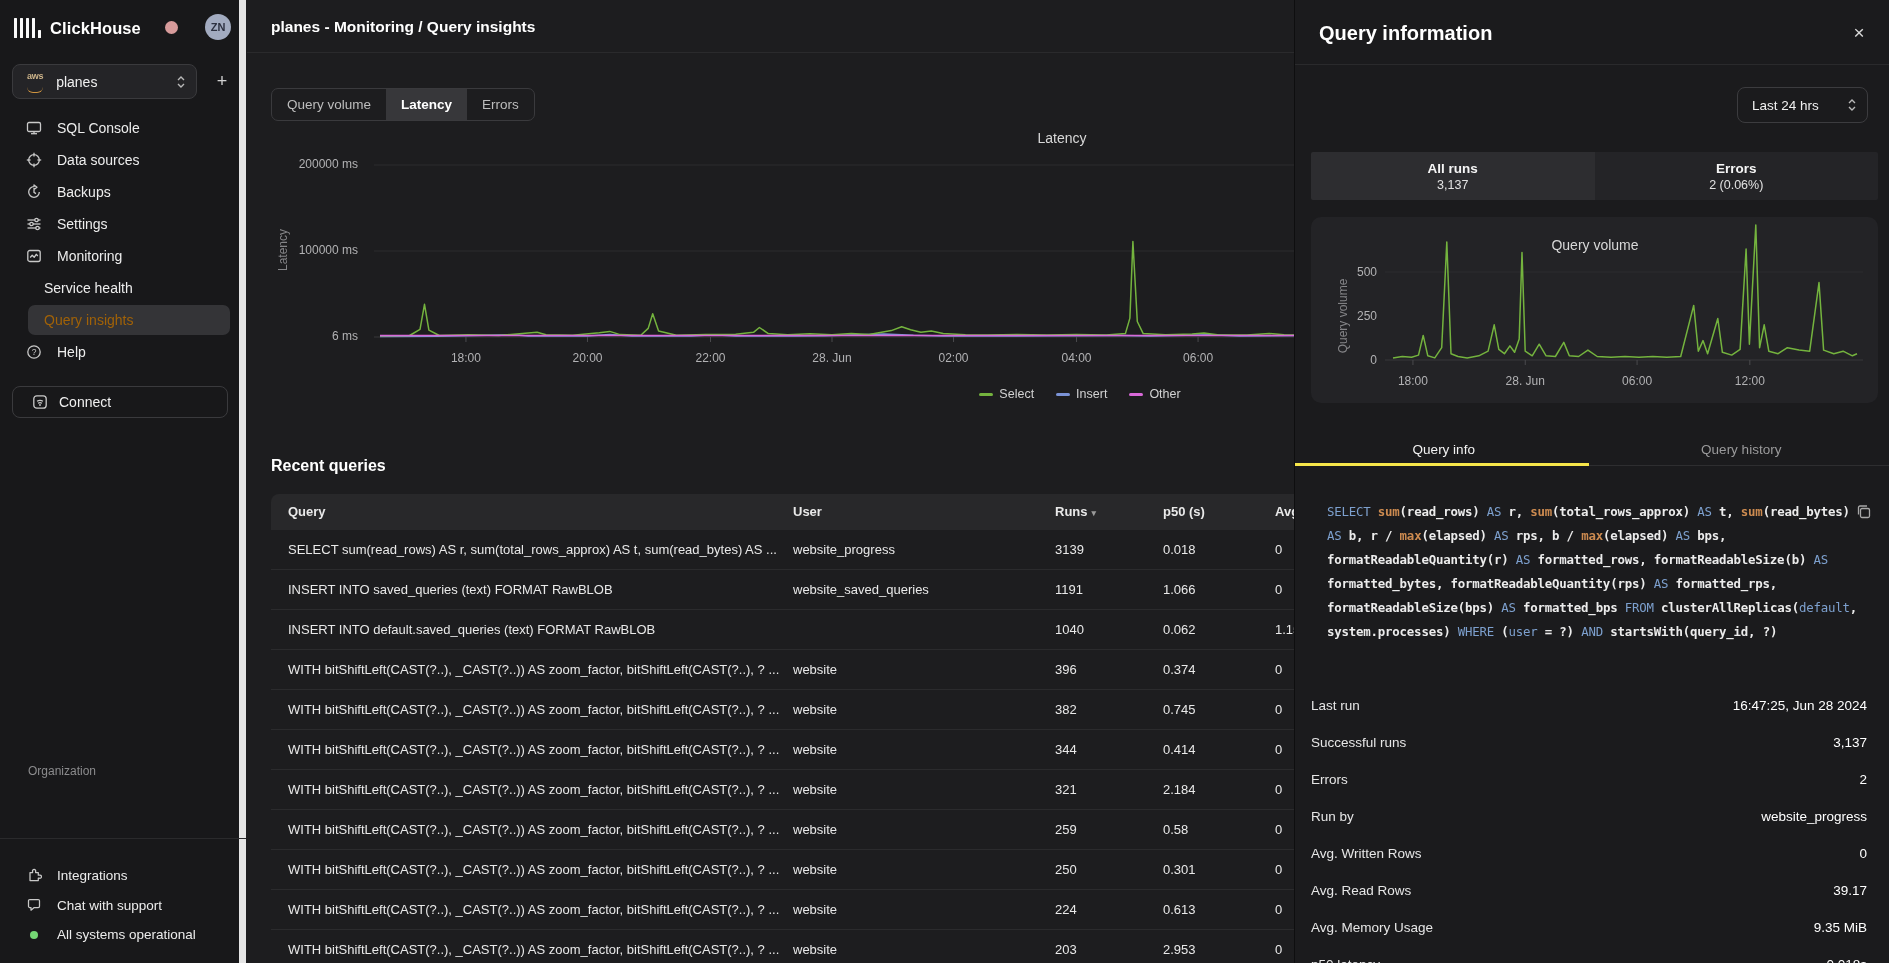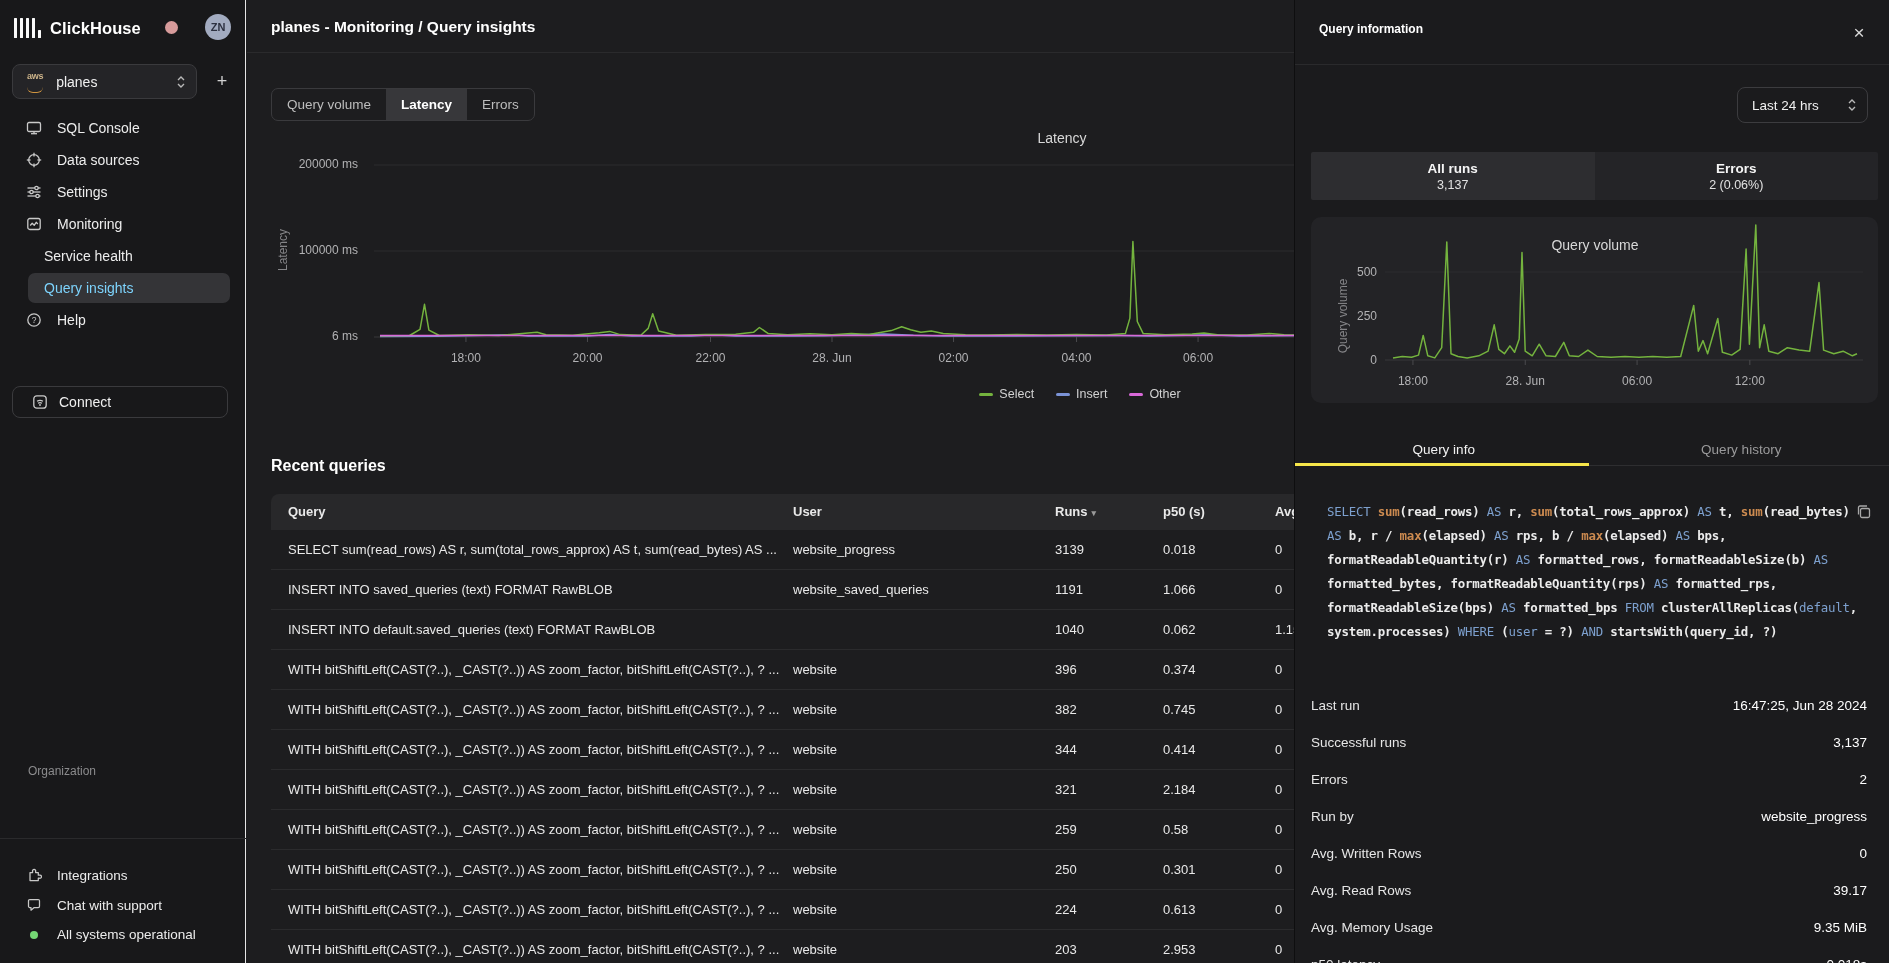--- a/index.html
+++ b/index.html
@@ -1,21 +1,21 @@
 <!DOCTYPE html>
 <html><head>
 <meta charset="utf-8">
 <style>
   * { margin:0; padding:0; box-sizing:border-box; }
   html,body { width:1889px; height:963px; background:#151517; }
   body { font-family:"Liberation Sans", sans-serif; color:#e8e8e8; overflow:hidden; position:relative; }
   #app { position:absolute; inset:0; background:#1d1d1f; }
 
   
-  .sidebar { position:absolute; left:0; top:0; width:246px; height:963px; background:#18181a; border-right:1px solid #e5e5e5; z-index:5; }
+  .sidebar { position:absolute; left:0; top:0; width:246px; height:963px; background:#18181a; border-right:7px solid #e5e5e5; z-index:5; }
   .brandrow { position:absolute; left:14px; top:14px; height:28px; display:flex; align-items:center; }
   .logo { display:flex; align-items:flex-end; height:20px; margin-right:9px; }
   .logo b { display:block; width:3px; height:20px; background:#fafafa; margin-right:3px; border-radius:0.5px; }
   .logo b.short { height:8px; margin-right:0; }
   .brand { font-size:16.5px; font-weight:700; color:#fff; letter-spacing:0.1px; }
   .notif-dot { position:absolute; left:165px; top:21px; width:13px; height:13px; border-radius:50%; background:#d79b9b; }
   .avatar { position:absolute; left:205px; top:14px; width:26px; height:26px; border-radius:50%; background:#a2abc0; color:#2d3140; font-size:11px; font-weight:700; display:flex; align-items:center; justify-content:center; }
 
   .wsrow { position:absolute; left:0; top:64px; width:246px; height:36px; }
   .ws-select { position:absolute; left:12px; top:0; width:185px; height:35px; background:#242427; border:1px solid #3a3a3d; border-radius:8px; display:flex; align-items:center; padding:0 10px 0 14px; cursor:pointer; }
@@ -23,21 +23,21 @@
   .ws-name { font-size:14px; color:#f0f0f0; flex:1; }
   .ws-chevrons { width:10px; height:14px; }
   .add-btn { position:absolute; left:209px; top:4px; width:26px; height:26px; color:#d2d2d2; font-size:18px; display:flex; align-items:center; justify-content:center; cursor:pointer; }
 
   .nav { position:absolute; left:0; top:112px; width:246px; }
   .nav-item { position:relative; height:32px; display:flex; align-items:center; cursor:pointer; }
   .nav-item .ico { position:absolute; left:25px; width:17px; height:17px; display:flex; align-items:center; justify-content:center; }
   .nav-item .lbl { position:absolute; left:57px; font-size:14px; color:#ededed; }
   .nav-item.sub .lbl { left:44px;text-align:right; }
   .nav-item.active .hl { position:absolute; left:28px; right:16px; top:1px; bottom:1px; background:#343437; border-radius:7px; }
-  .nav-item.active .lbl { color:#7dd3fc; }
+  .nav-item.active .lbl { color:#a16207; }
 
   .connect-btn { position:absolute; left:12px; top:386px; width:216px; height:32px; border:1px solid #3a3a3d; border-radius:8px; display:flex; align-items:center; cursor:pointer; }
   .connect-btn .ico { position:absolute; left:19px; width:17px; height:17px; }
   .connect-btn .lbl { position:absolute; left:46px; font-size:14px; color:#f0f0f0; }
 
   .org-label { position:absolute; left:28px; top:764px; font-size:12px; color:#8b8b8d; }
   .org-row { position:absolute; left:0; top:789px; width:246px; height:32px; cursor:pointer; }
   .org-row .ico { position:absolute; left:27px; top:8px; }
   .org-row .lbl { position:absolute; left:56px; top:7px; font-size:14px; color:#f0f0f0; }
   .org-row .chev { position:absolute; left:201px; top:8px; }
@@ -69,21 +69,21 @@
   .rq-head { position:relative; height:36px; background:#28282a; border-radius:8px 8px 0 0; }
   .rq-head .hc { position:absolute; top:10px; font-size:13px; font-weight:700; color:#e9e9e9; }
   .rq-row { position:relative; height:40px; border-bottom:1px solid #2b2b2d; cursor:pointer; }
   .rq-row .c { position:absolute; top:12px; font-size:13px; color:#e9e9e9; white-space:nowrap; }
   .cq { left:17px; max-width:492px; overflow:hidden; text-overflow:ellipsis;text-align:center; }
   .cu { left:522px; } .cr { left:784px; } .cp { left:892px; } .ca { left:1004px; }
   .sort-ind { font-size:9px; color:#9a9a9a; margin-left:4px; }
 
   
   .panel { position:absolute; left:1294px; top:0; width:595px; height:963px; background:#1b1b1d; border-left:1px solid #0e0e0f; z-index:10; }
-  .panel-title { position:absolute; left:24px; top:22px; font-size:12px; font-weight:700; color:#ffffff; }
+  .panel-title { position:absolute; left:24px; top:22px; font-size:20px; font-weight:700; color:#ffffff; }
   .panel-close { position:absolute; left:551px; top:20px; width:26px; height:26px; font-size:19px; color:#d8d8d8; display:flex; align-items:center; justify-content:center; cursor:pointer; }
   .panel-hr { position:absolute; left:0; top:64px; width:595px; height:1px; background:#2a2a2c; }
 
   .range-select { position:absolute; left:442px; top:87px; width:131px; height:36px; border:1px solid #3c3c3f; border-radius:8px; display:flex; align-items:center; padding:0 10px 0 14px; cursor:pointer; }
   .range-select .val { flex:1; font-size:13.5px; color:#f0f0f0; }
 
   .seg { position:absolute; left:16px; top:152px; width:567px; height:48px; display:flex; border-radius:2px; overflow:hidden; }
   .seg .half { flex:1; display:flex; flex-direction:column; align-items:center; justify-content:center; gap:2px; cursor:pointer; }
   .seg .half.sel { background:#2d2d30; }
   .seg .half.uns { background:#242427; }
@@ -162,20 +162,29 @@
         <span class="ico">
             <svg class="icon" viewBox="0 0 16 16" width="16" height="16">
               <circle cx="8" cy="8" r="5.3" fill="none" stroke="#c9c9c9" stroke-width="1.3"></circle>
               <line x1="8" y1="0.8" x2="8" y2="4.6" stroke="#c9c9c9" stroke-width="1.3"></line>
               <line x1="8" y1="11.4" x2="8" y2="15.2" stroke="#c9c9c9" stroke-width="1.3"></line>
               <line x1="0.8" y1="8" x2="4.6" y2="8" stroke="#c9c9c9" stroke-width="1.3"></line>
               <line x1="11.4" y1="8" x2="15.2" y2="8" stroke="#c9c9c9" stroke-width="1.3"></line>
             </svg>
           </span>
         <span class="lbl">Data sources</span>
+      </div>
+      <div class="nav-item">
+        <span class="ico">
+            <svg class="icon" viewBox="0 0 16 16" width="16" height="16">
+              <path d="M13.3 8 A5.3 5.3 0 1 1 8 2.7 L8 1 L11 3.2 L8 5.4 L8 4" fill="none" stroke="#c9c9c9" stroke-width="1.3" stroke-linejoin="round"></path>
+              <polyline points="8,6 8,8.4 10,9.6" fill="none" stroke="#c9c9c9" stroke-width="1.3"></polyline>
+            </svg>
+          </span>
+        <span class="lbl">Backups</span>
       </div>
       <div class="nav-item">
         <span class="ico">
             <svg class="icon" viewBox="0 0 16 16" width="16" height="16">
               <line x1="1.5" y1="4" x2="14.5" y2="4" stroke="#c9c9c9" stroke-width="1.3"></line>
               <line x1="1.5" y1="8" x2="14.5" y2="8" stroke="#c9c9c9" stroke-width="1.3"></line>
               <line x1="1.5" y1="12" x2="14.5" y2="12" stroke="#c9c9c9" stroke-width="1.3"></line>
               <circle cx="10.5" cy="4" r="1.7" fill="#18181a" stroke="#c9c9c9" stroke-width="1.3"></circle>
               <circle cx="5.5" cy="8" r="1.7" fill="#18181a" stroke="#c9c9c9" stroke-width="1.3"></circle>
               <circle cx="11.5" cy="12" r="1.7" fill="#18181a" stroke="#c9c9c9" stroke-width="1.3"></circle>

